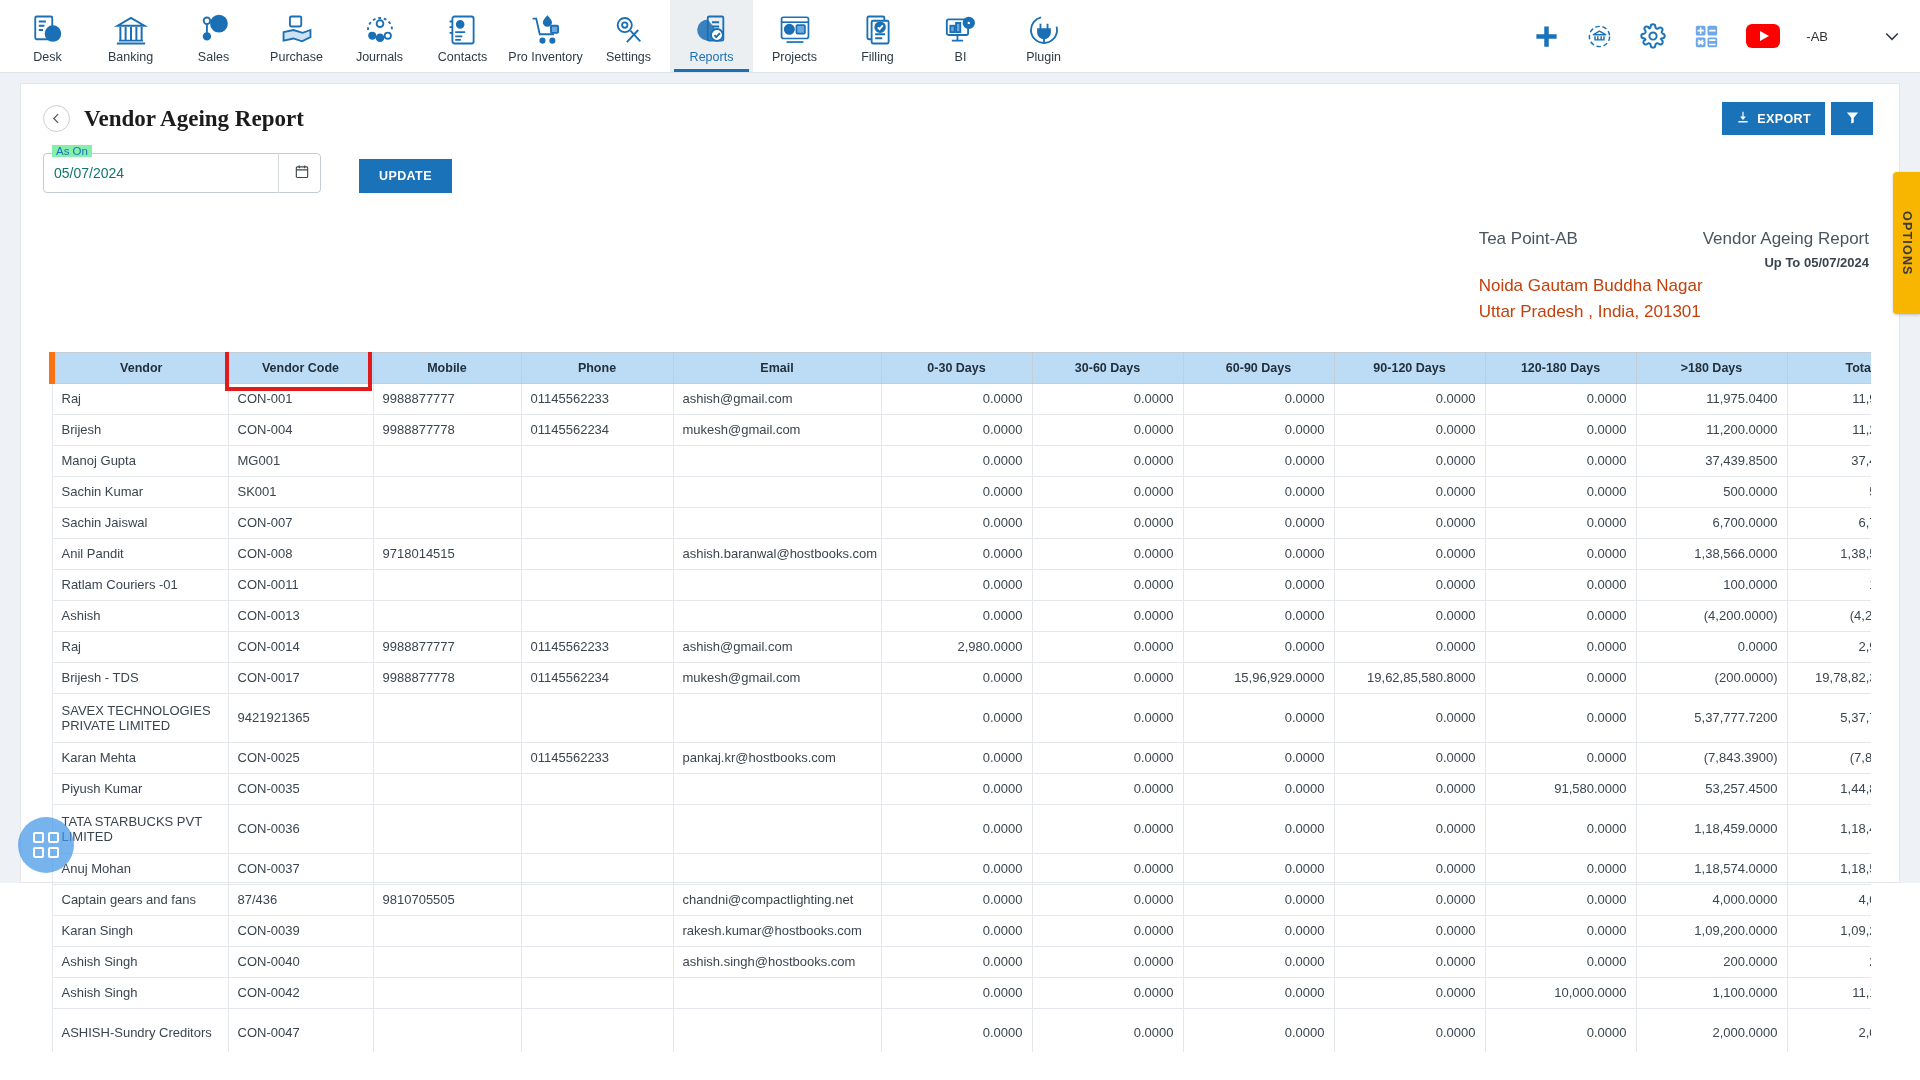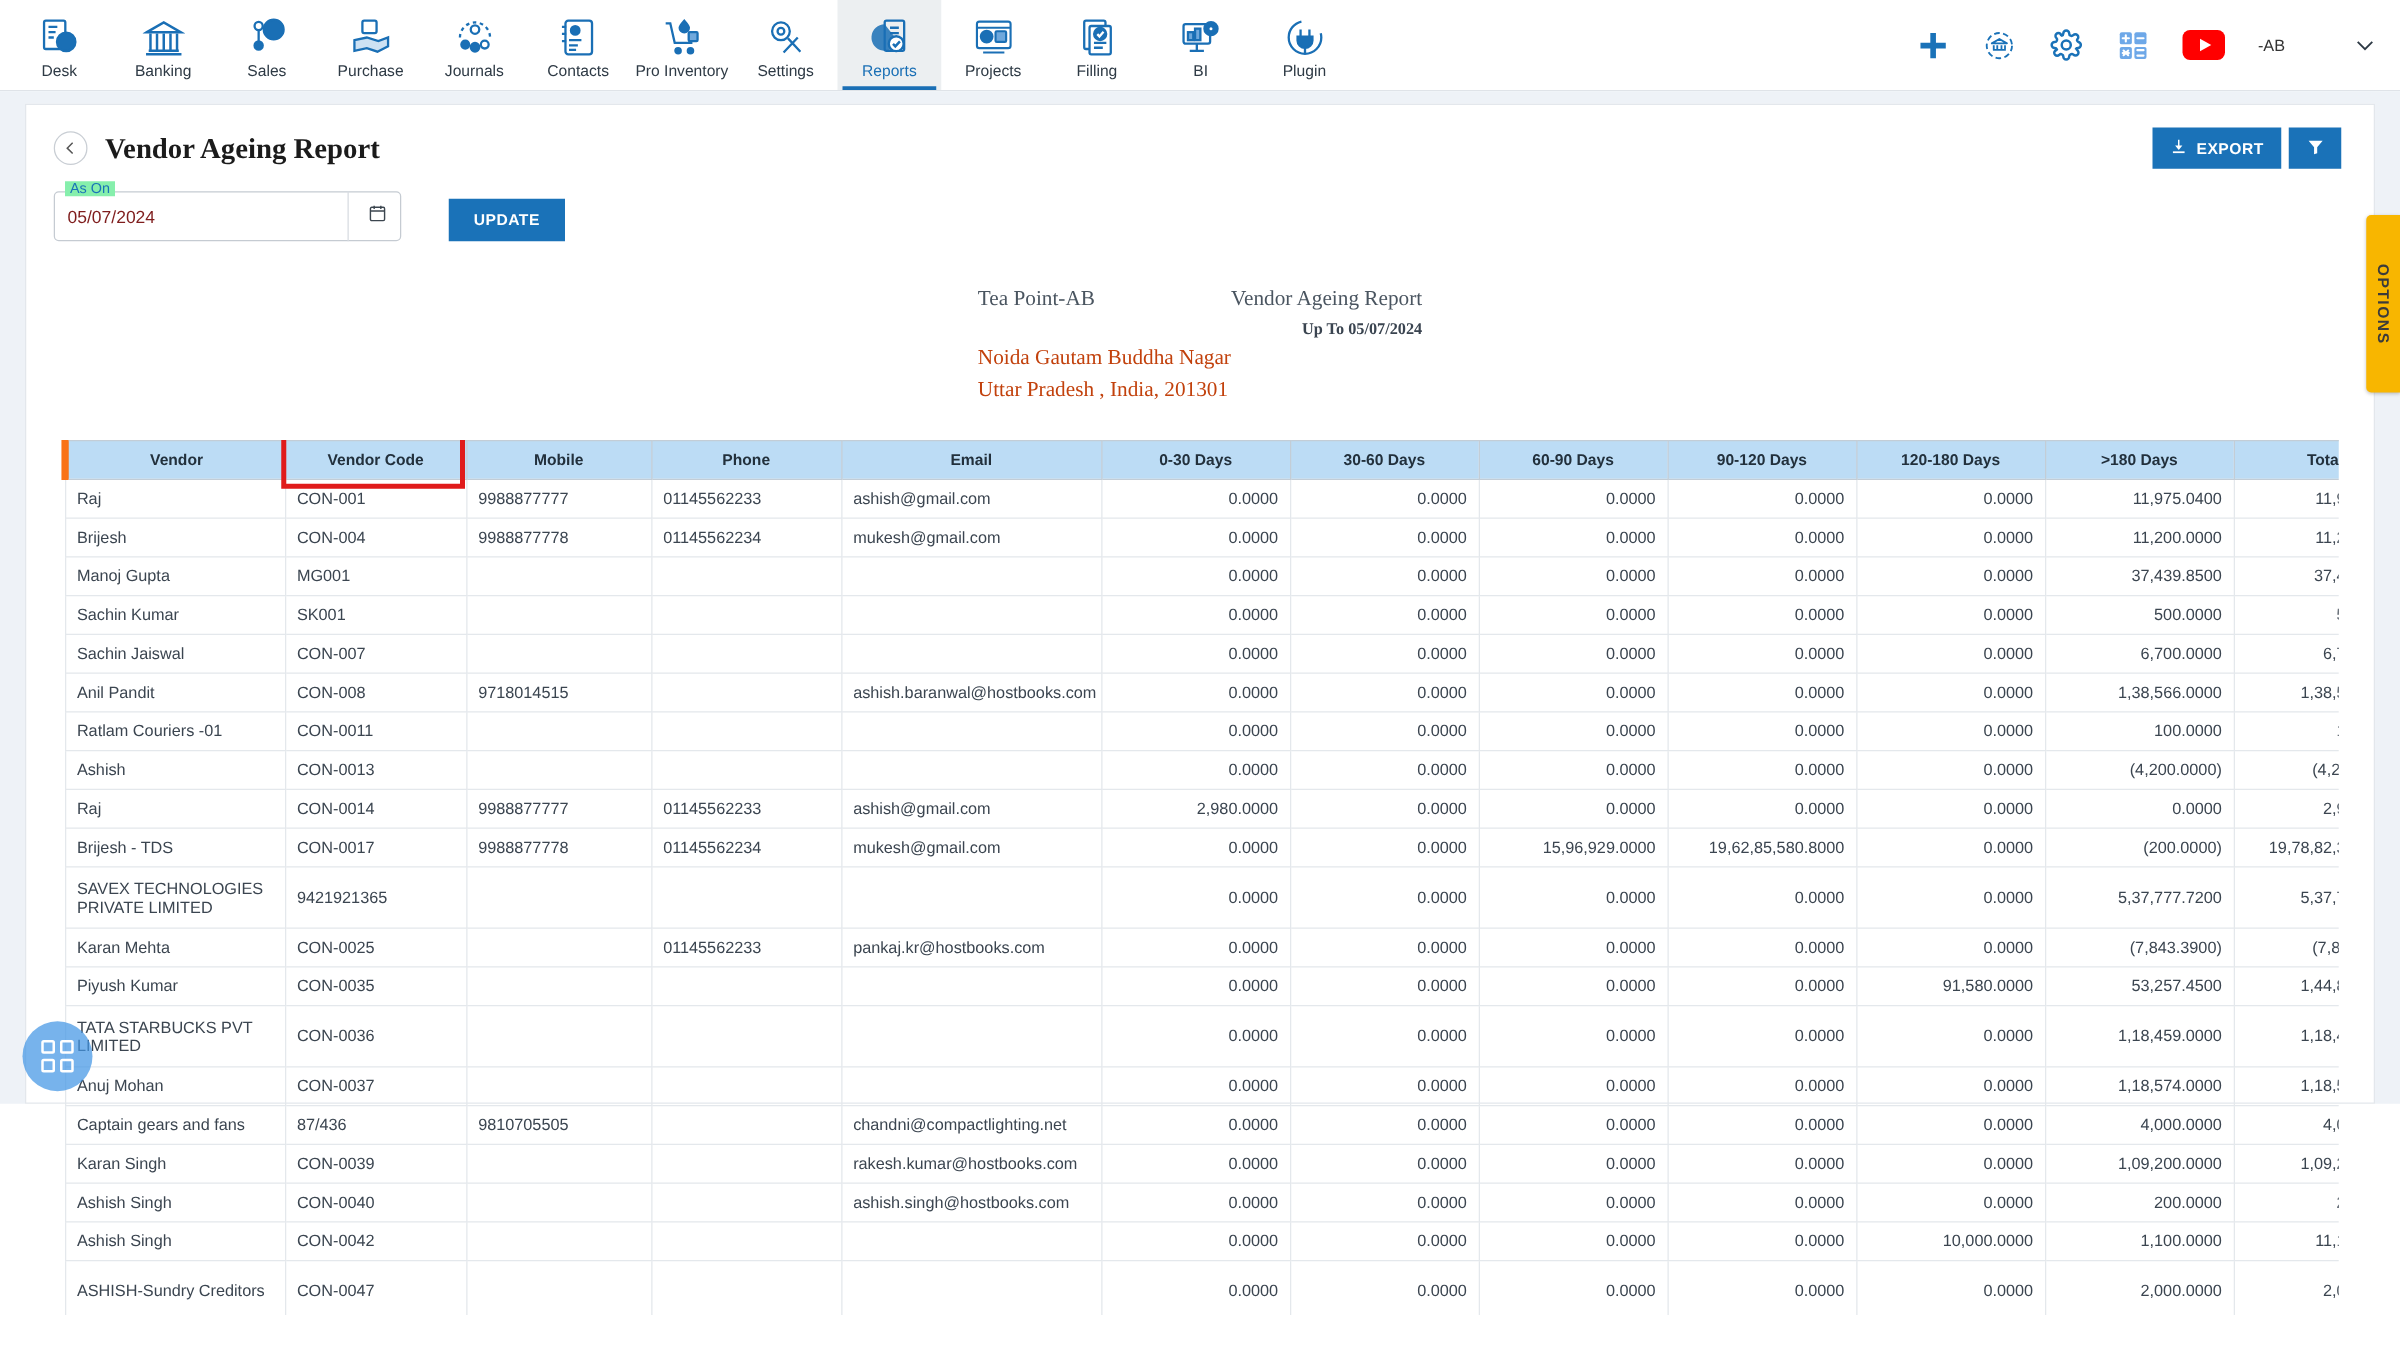--- a/index.html
+++ b/index.html
@@ -106,40 +106,39 @@
 
   
   #filters { display: flex; align-items: flex-end; padding: 18px 22px 0 22px; gap: 38px; }
   .field-wrap { position: relative; }
   .outlined {
     width: 278px; height: 40px;
     border: 1px solid #c5cbd2; border-radius: 4px;
     display: flex; align-items: center; padding: 0 10px;
     background: #fff;
   }
-  .outlined .val { font-size: 14px; color: #7f1d1d; }
+  .outlined .val { font-size: 14px; color: #0f766e; }
   .outlined .ph { font-size: 14px; color: #9aa1a8; }
   #ason-legend {
     position: absolute; top: -8px; left: 9px; background: #86efac;
     padding: 0 4px; font-size: 11.5px; color: #1a72b8;
   }
   #cal-sep {
     position: absolute; right: 42px; top: 0; bottom: 0; width: 1px; background: #d7dce1;
   }
   #press-enter {
     position: absolute; right: 0; top: -16px;
     font-size: 10.5px; color: #4a4f55; letter-spacing: .3px;
   }
   #branch-box { width: 282px; border-radius: 5px; }
 
   
   #rpt-head {
-    display: flex; justify-content: center;
+    display: flex; justify-content: flex-end;
     padding: 36px 30px 0 30px;
-    font-family: Liberation Serif, serif;
   }
   #org-name { font-size: 17px; color: #4a5560; margin-bottom: 7px; }
   #org-addr { font-size: 17px; color: #c2410c; line-height: 1.55; margin-top: 24px; }
   #rpt-right { text-align: right; }
   #rpt-name { font-size: 17px; color: #4a5560; }
   #rpt-upto { font-size: 13px; color: #3a4450; font-weight: bold; margin-top: 6px; }
 
   
   #tbl-wrap {
     margin: 26px 28px 0 28px;

